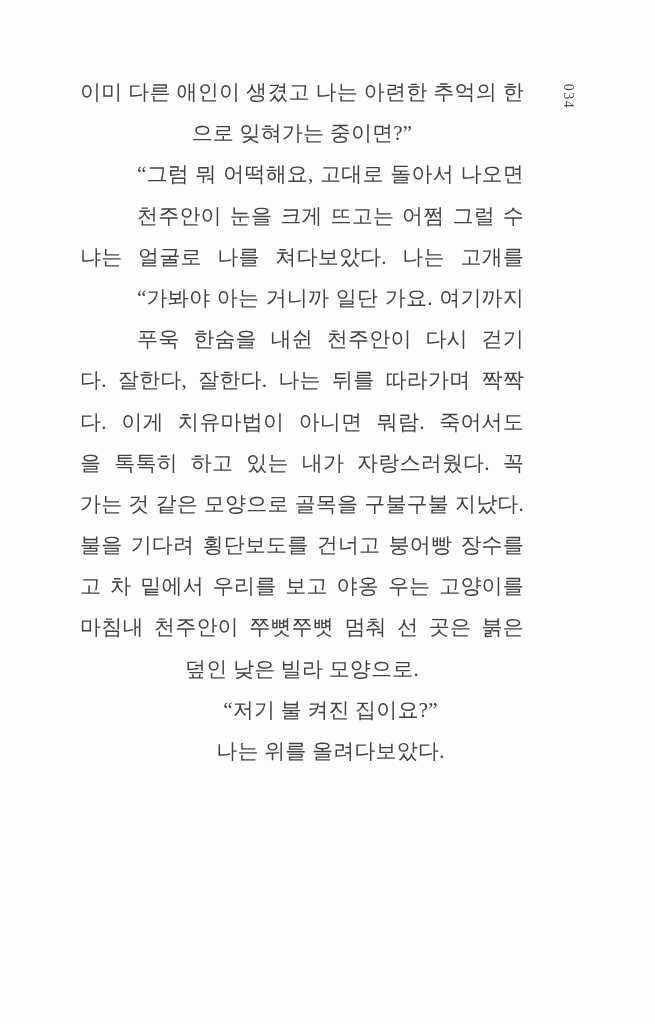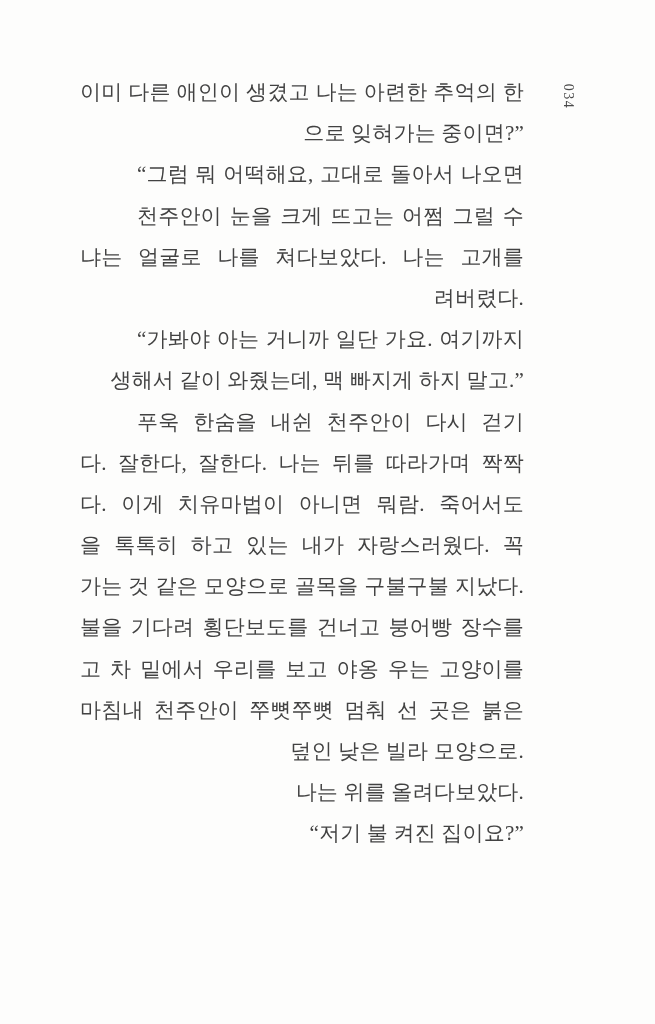--- a/index.html
+++ b/index.html
@@ -21,21 +21,21 @@
     width: 444px;
     color: #424242;
     font-size: 21px;
     line-height: 41.2px;
     letter-spacing: 0.2px;
   }
   .line {
     height: 41.2px;
     white-space: nowrap;
     overflow: hidden;
-    text-align: right;
+    text-align: center;
   }
   .line.fill {
     white-space: normal;
     text-align: justify;
     text-align-last: justify;
     word-break: keep-all;
   }
   .line.indent {
     padding-left: 57px;
   }
@@ -65,29 +65,27 @@
 <div class="page">
 
   <div class="page-number">034</div>
 
   <div class="text-block">
     <div class="line fill">이미 다른 애인이 생겼고 나는 아련한 추억의 한 장면</div>
     <div class="line">으로 잊혀가는 중이면?”</div>
     <div class="line indent fill">“그럼 뭐 어떡해요, 고대로 돌아서 나오면 되지.”</div>
     <div class="line indent fill">천주안이 눈을 크게 뜨고는 어쩜 그럴 수 있겠</div>
     <div class="line fill">냐는 얼굴로 나를 쳐다보았다. 나는 고개를 쌩하니 돌</div>
-    <div class="line">려버렸다.</div>
     <div class="line indent fill">“가봐야 아는 거니까 일단 가요. 여기까지 개고</div>
-    <div class="line">생해서 같이 와줬는데, 맥 빠지게 하지 말고.”</div>
     <div class="line indent fill">푸욱 한숨을 내쉰 천주안이 다시 걷기 시작했</div>
     <div class="line fill">다. 잘한다, 잘한다. 나는 뒤를 따라가며 짝짝 박수를 쳤</div>
     <div class="line fill">다. 이게 치유마법이 아니면 뭐람. 죽어서도 힐러 노릇</div>
     <div class="line fill">을 톡톡히 하고 있는 내가 자랑스러웠다. 꼭 소를 몰아</div>
     <div class="line fill">가는 것 같은 모양으로 골목을 구불구불 지났다. 초록</div>
     <div class="line fill">불을 기다려 횡단보도를 건너고 붕어빵 장수를 지나치</div>
     <div class="line fill">고 차 밑에서 우리를 보고 야옹 우는 고양이를 보았다.</div>
     <div class="line fill">마침내 천주안이 쭈뼛쭈뼛 멈춰 선 곳은 붉은 벽돌로</div>
     <div class="line">덮인 낮은 빌라 모양으로.</div>
+    <div class="line indent">“저기 불 켜진 집이요?”</div>
     <div class="line indent">나는 위를 올려다보았다.</div>
-    <div class="line indent">“저기 불 켜진 집이요?”</div>
   </div>
 
 </div>
 
 </body></html>

